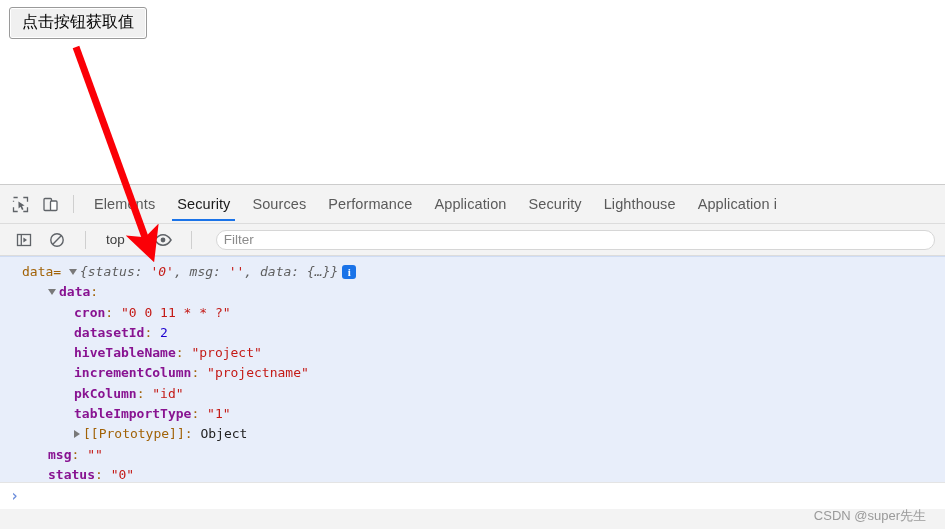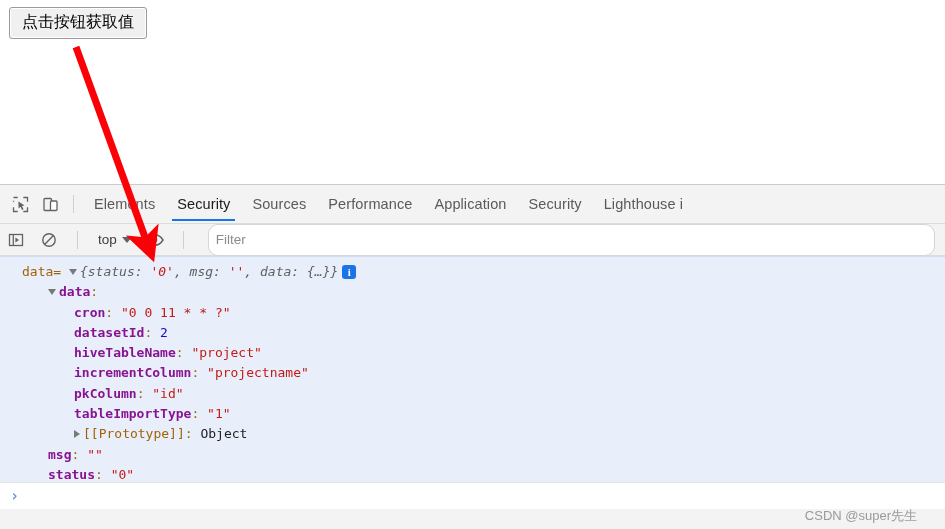--- a/index.html
+++ b/index.html
@@ -100,21 +100,21 @@
     background: #1a73e8;
   }
 
   
   .console-toolbar {
     height: 31px;
     display: flex;
     align-items: center;
     background: #f3f3f3;
     border-bottom: 1px solid #dcdcdc;
-    padding-left: 4px;
+    padding-left: 12px;
     gap: 9px;
   }
   .ctl-icon {
     width: 24px; height: 22px;
     display: inline-flex;
     align-items: center;
     justify-content: center;
     cursor: pointer;
   }
   .context-select {
@@ -128,21 +128,21 @@
   .caret-down {
     display: inline-block;
     margin-left: 5px;
     width: 0; height: 0;
     border-left: 5px solid transparent;
     border-right: 5px solid transparent;
     border-top: 6px solid #5f6368;
   }
   .filter-input {
     flex: 1;
-    height: 32px;
+    height: 20px;
     margin-left: 6px;
     margin-right: 10px;
     background: #ffffff;
     border: 1px solid #d6d6d6;
     border-radius: 10px;
     font-size: 13.5px;
     color: #222;
     padding: 0 7px;
     font-family: "Liberation Sans", sans-serif;
     box-sizing: border-box;
@@ -227,21 +227,21 @@
     padding-left: 10px;
   }
   .prompt-caret {
     color: #6e8fdc;
     font-family: "DejaVu Sans Mono", monospace;
     font-size: 15px;
     font-weight: bold;
   }
   .watermark {
     position: absolute;
-    right: 28px;
+    right: 19px;
     bottom: 4px;
     font-family: "Liberation Sans", sans-serif;
     font-size: 13px;
     color: #9a9a9a;
     white-space: nowrap;
   }
 </style>
 </head>
 <body>
 
@@ -267,21 +267,22 @@
         </svg>
       </span>
       <span class="vdivider"></span>
 
       <div class="tab">Elements</div>
       <div class="tab active">Security</div>
       <div class="tab">Sources</div>
       <div class="tab">Performance</div>
       <div class="tab">Application</div>
       <div class="tab">Security</div>
-      <div class="tab">Lighthouse i</div>
+      <div class="tab">Lighthouse</div>
+      <div class="tab">Application i</div>
     </div>
 
     <div class="console-toolbar">
       <span class="ctl-icon">
         <svg width="16" height="16" viewBox="0 0 16 16">
           <rect x="1.5" y="2.5" width="13" height="11" fill="none" stroke="#5f6368" stroke-width="1.3"></rect>
           <line x1="5.3" y1="2.5" x2="5.3" y2="13.5" stroke="#5f6368" stroke-width="1.3"></line>
           <path d="M7.4 5.6l3.6 2.4-3.6 2.4z" fill="#5f6368"></path>
         </svg>
       </span>

